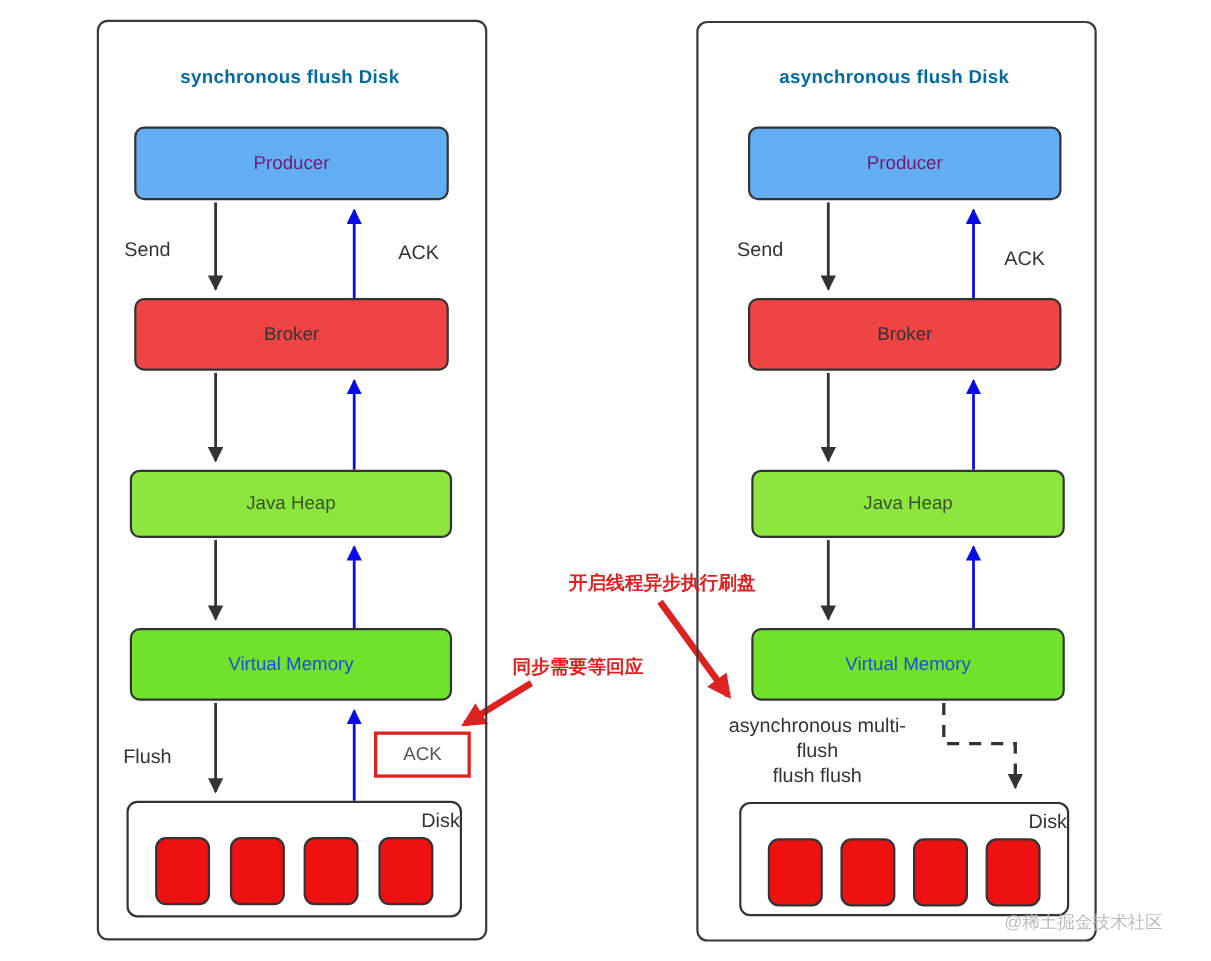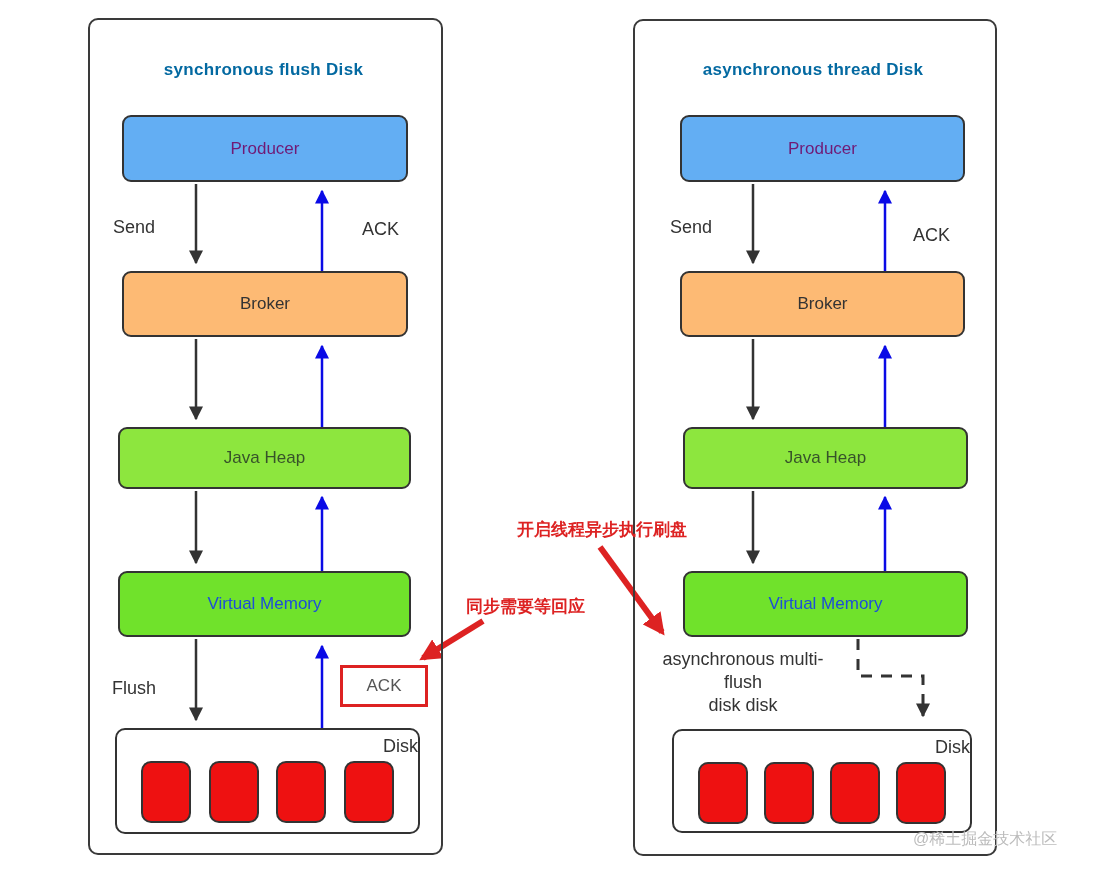--- a/index.html
+++ b/index.html
@@ -13,21 +13,21 @@
   }
   .panel.left{left:88px;top:18px;width:351px;height:833px;}
   .panel.right{left:633px;top:19px;width:360px;height:833px;}
   .title{
     position:absolute;text-align:center;font-weight:bold;font-size:17px;color:#0369a1;
     letter-spacing:0.3px;
   }
   .node{
     position:absolute;display:flex;align-items:center;justify-content:center;
     border:2.5px solid #333333;border-radius:9px;font-size:17px;color:#333;
-    box-sizing:border-box;background:#fdba74;
+    box-sizing:border-box;background:#ef4444;
   }
   .node.blue{background:#63AEF3;color:#701a75;}
   .node.green1{background:#8DE63E;color:#37532a;}
   .node.green2{background:#70E22B;color:#1d4ed8;}
   .edge-label{position:absolute;font-size:18px;color:#333;}
   .diskbox{
     position:absolute;border:2.5px solid #333333;border-radius:10px;background:#fff;
     box-sizing:border-box;
   }
   .disk-label{position:absolute;left:0;right:0;top:6px;text-align:right;font-size:18px;color:#333;}
@@ -120,37 +120,37 @@
     <div class="disk-label">Disk</div>
     <div class="disk-blocks">
       <div class="disk-block"></div>
       <div class="disk-block"></div>
       <div class="disk-block"></div>
       <div class="disk-block"></div>
     </div>
   </div>
 
   <div class="panel right"></div>
-  <div class="title" style="left:633px;top:60px;width:360px">asynchronous thread Disk</div>
+  <div class="title" style="left:633px;top:60px;width:360px">asynchronous flush Disk</div>
 
   <div class="node blue" style="left:680px;top:115px;width:285px;height:67px">Producer</div>
 
   <div class="edge-label" style="left:670px;top:217px">Send</div>
   <div class="edge-label" style="left:913px;top:225px">ACK</div>
 
   <div class="node" style="left:680px;top:271px;width:285px;height:66px">Broker</div>
 
   <div class="node green1" style="left:683px;top:427px;width:285px;height:62px">Java Heap</div>
 
   <div class="node green2" style="left:683px;top:571px;width:285px;height:66px">Virtual Memory</div>
 
   <div class="async-note">
     <div>asynchronous multi-</div>
     <div>flush</div>
-    <div>disk disk</div>
+    <div>flush flush</div>
   </div>
 
   <div class="diskbox" style="left:672px;top:729px;width:300px;height:104px">
     <div class="disk-label">Disk</div>
     <div class="disk-blocks">
       <div class="disk-block"></div>
       <div class="disk-block"></div>
       <div class="disk-block"></div>
       <div class="disk-block"></div>
     </div>

